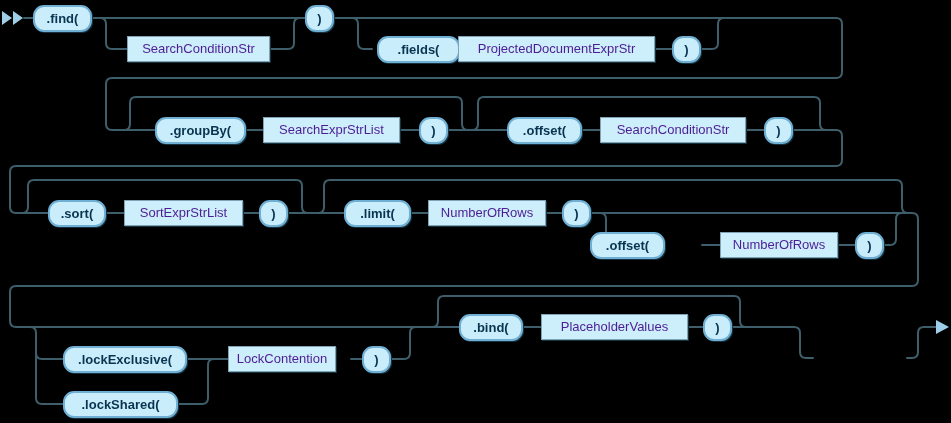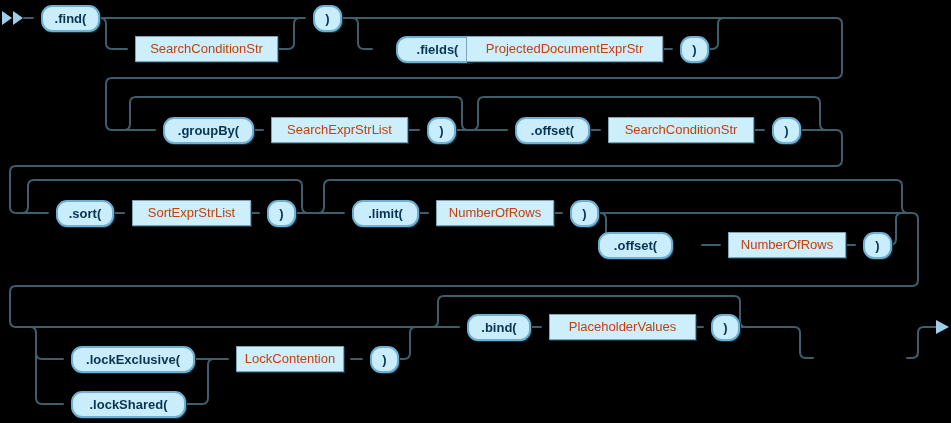--- a/index.html
+++ b/index.html
@@ -1,29 +1,29 @@
 <!DOCTYPE html>
 <html><head>
 <meta charset="utf-8">
 <style>
   html,body{margin:0;padding:0;background:#000;}
   .diagram{
     position:relative;width:951px;height:423px;background:#000;
     font-family:"Liberation Sans","DejaVu Sans",sans-serif;overflow:hidden;
   }
   .diagram svg{position:absolute;left:0;top:0;}
-  .box{position:absolute;box-sizing:border-box;text-align:center;white-space:nowrap;overflow:hidden;margin-left:8px;}
+  .box{position:absolute;box-sizing:border-box;text-align:center;white-space:nowrap;overflow:hidden;}
   .t{
     background:#c9edfb;border:2px solid #6fafd4;border-radius:11px;
     height:27px;line-height:23px;font-weight:bold;font-size:13px;color:#093450;
     box-shadow:1px 1px 0 #16323e;
   }
   .n{
     background:#cdeefb;border:1px solid #7fa3b5;
-    height:26px;line-height:24px;font-size:13px;color:#c2410c;
+    height:26px;line-height:24px;font-size:13px;color:#4c1d95;
     box-shadow:1px 1px 0 #16323e;
   }
 </style>
 </head>
 <body>
 
 <div class="diagram">
 
   <svg width="951" height="423" viewBox="0 0 951 423">
     <path fill="none" stroke="#3f5e6b" stroke-width="2" stroke-linecap="round" stroke-linejoin="round" d="M24 18 L33 18
@@ -78,21 +78,21 @@
       <polygon points="13,11 13,25 23,18"></polygon>
     </g>
     <g fill="#9fcfe8">
       <polygon points="936,320 936,334 949,327"></polygon>
     </g>
   </svg>
 
   <div class="box t" style="left:33px;top:5px;width:59px">.find(</div>
   <div class="box n" style="left:127px;top:36px;width:143px">SearchConditionStr</div>
   <div class="box t" style="left:305px;top:5px;width:29px">)</div>
-  <div class="box t" style="left:388px;top:36px;width:83px">.fields(</div>
+  <div class="box t" style="left:377px;top:36px;width:83px">.fields(</div>
   <div class="box n" style="left:458px;top:36px;width:197px">ProjectedDocumentExprStr</div>
   <div class="box t" style="left:672px;top:36px;width:29px">)</div>
 
   <div class="box t" style="left:155px;top:117px;width:91px">.groupBy(</div>
   <div class="box n" style="left:263px;top:117px;width:137px">SearchExprStrList</div>
   <div class="box t" style="left:419px;top:117px;width:29px">)</div>
   <div class="box t" style="left:507px;top:117px;width:75px">.offset(</div>
   <div class="box n" style="left:600px;top:117px;width:146px">SearchConditionStr</div>
   <div class="box t" style="left:764px;top:117px;width:29px">)</div>
 

